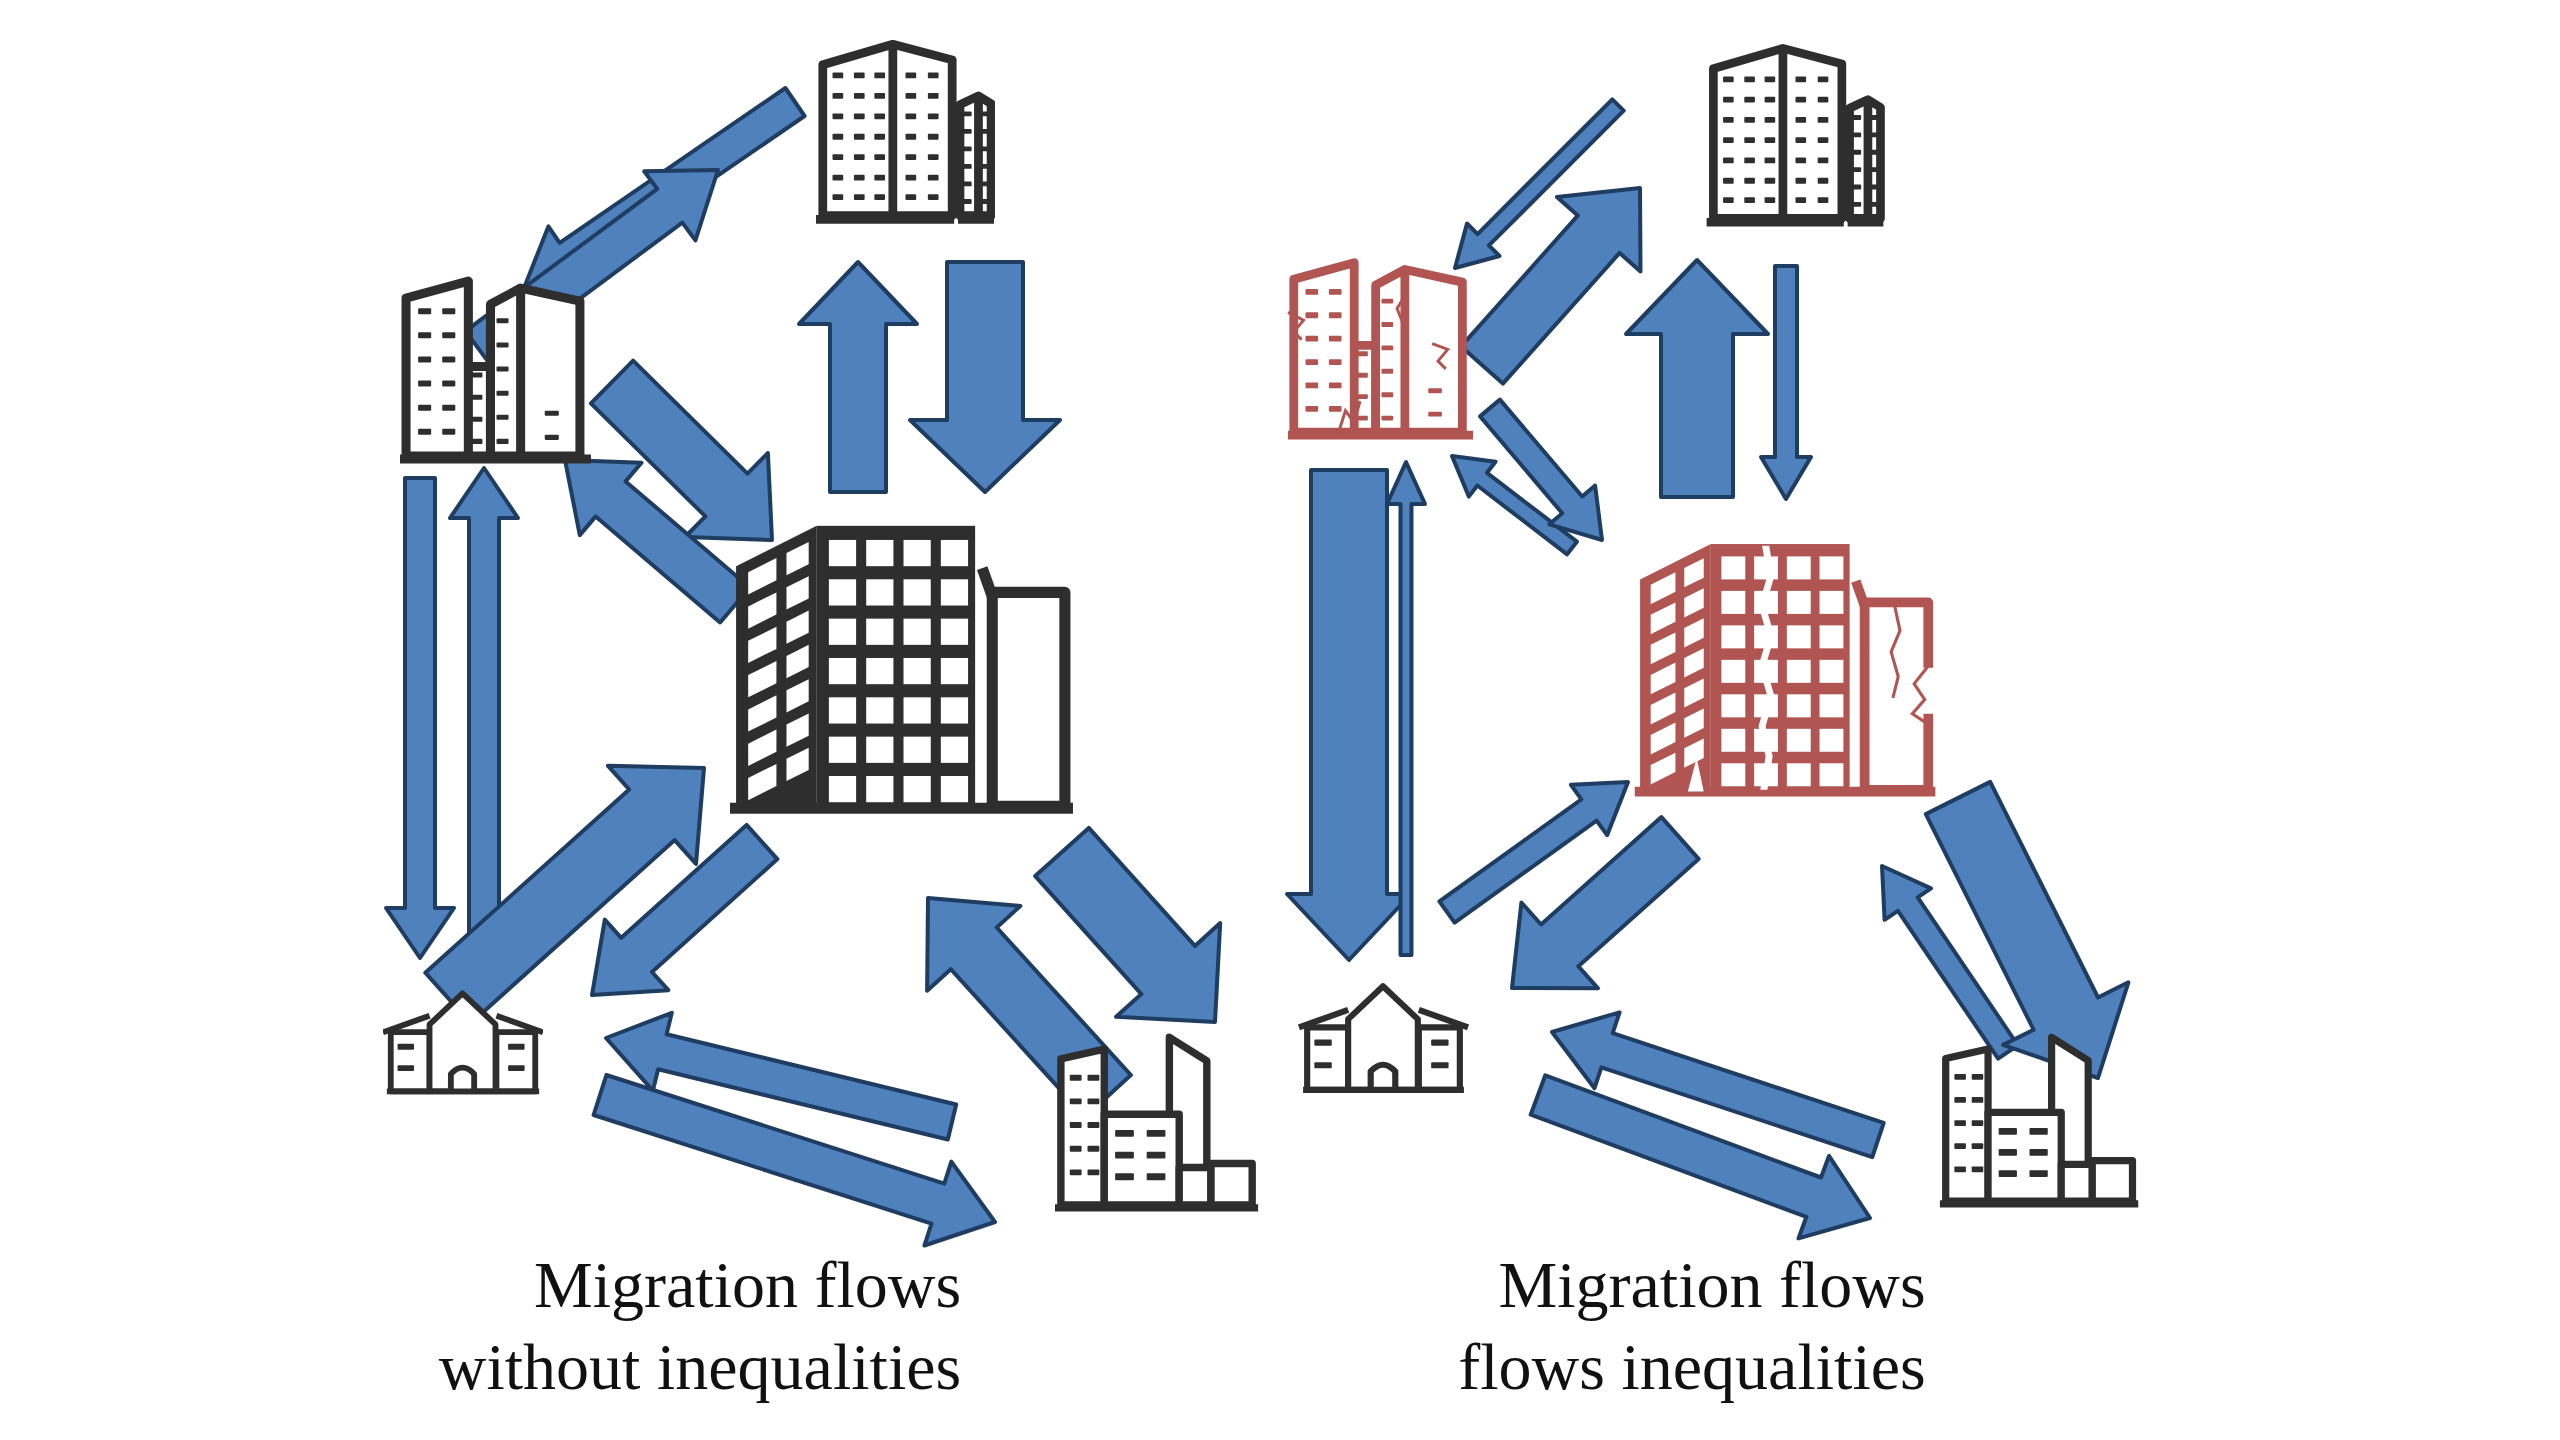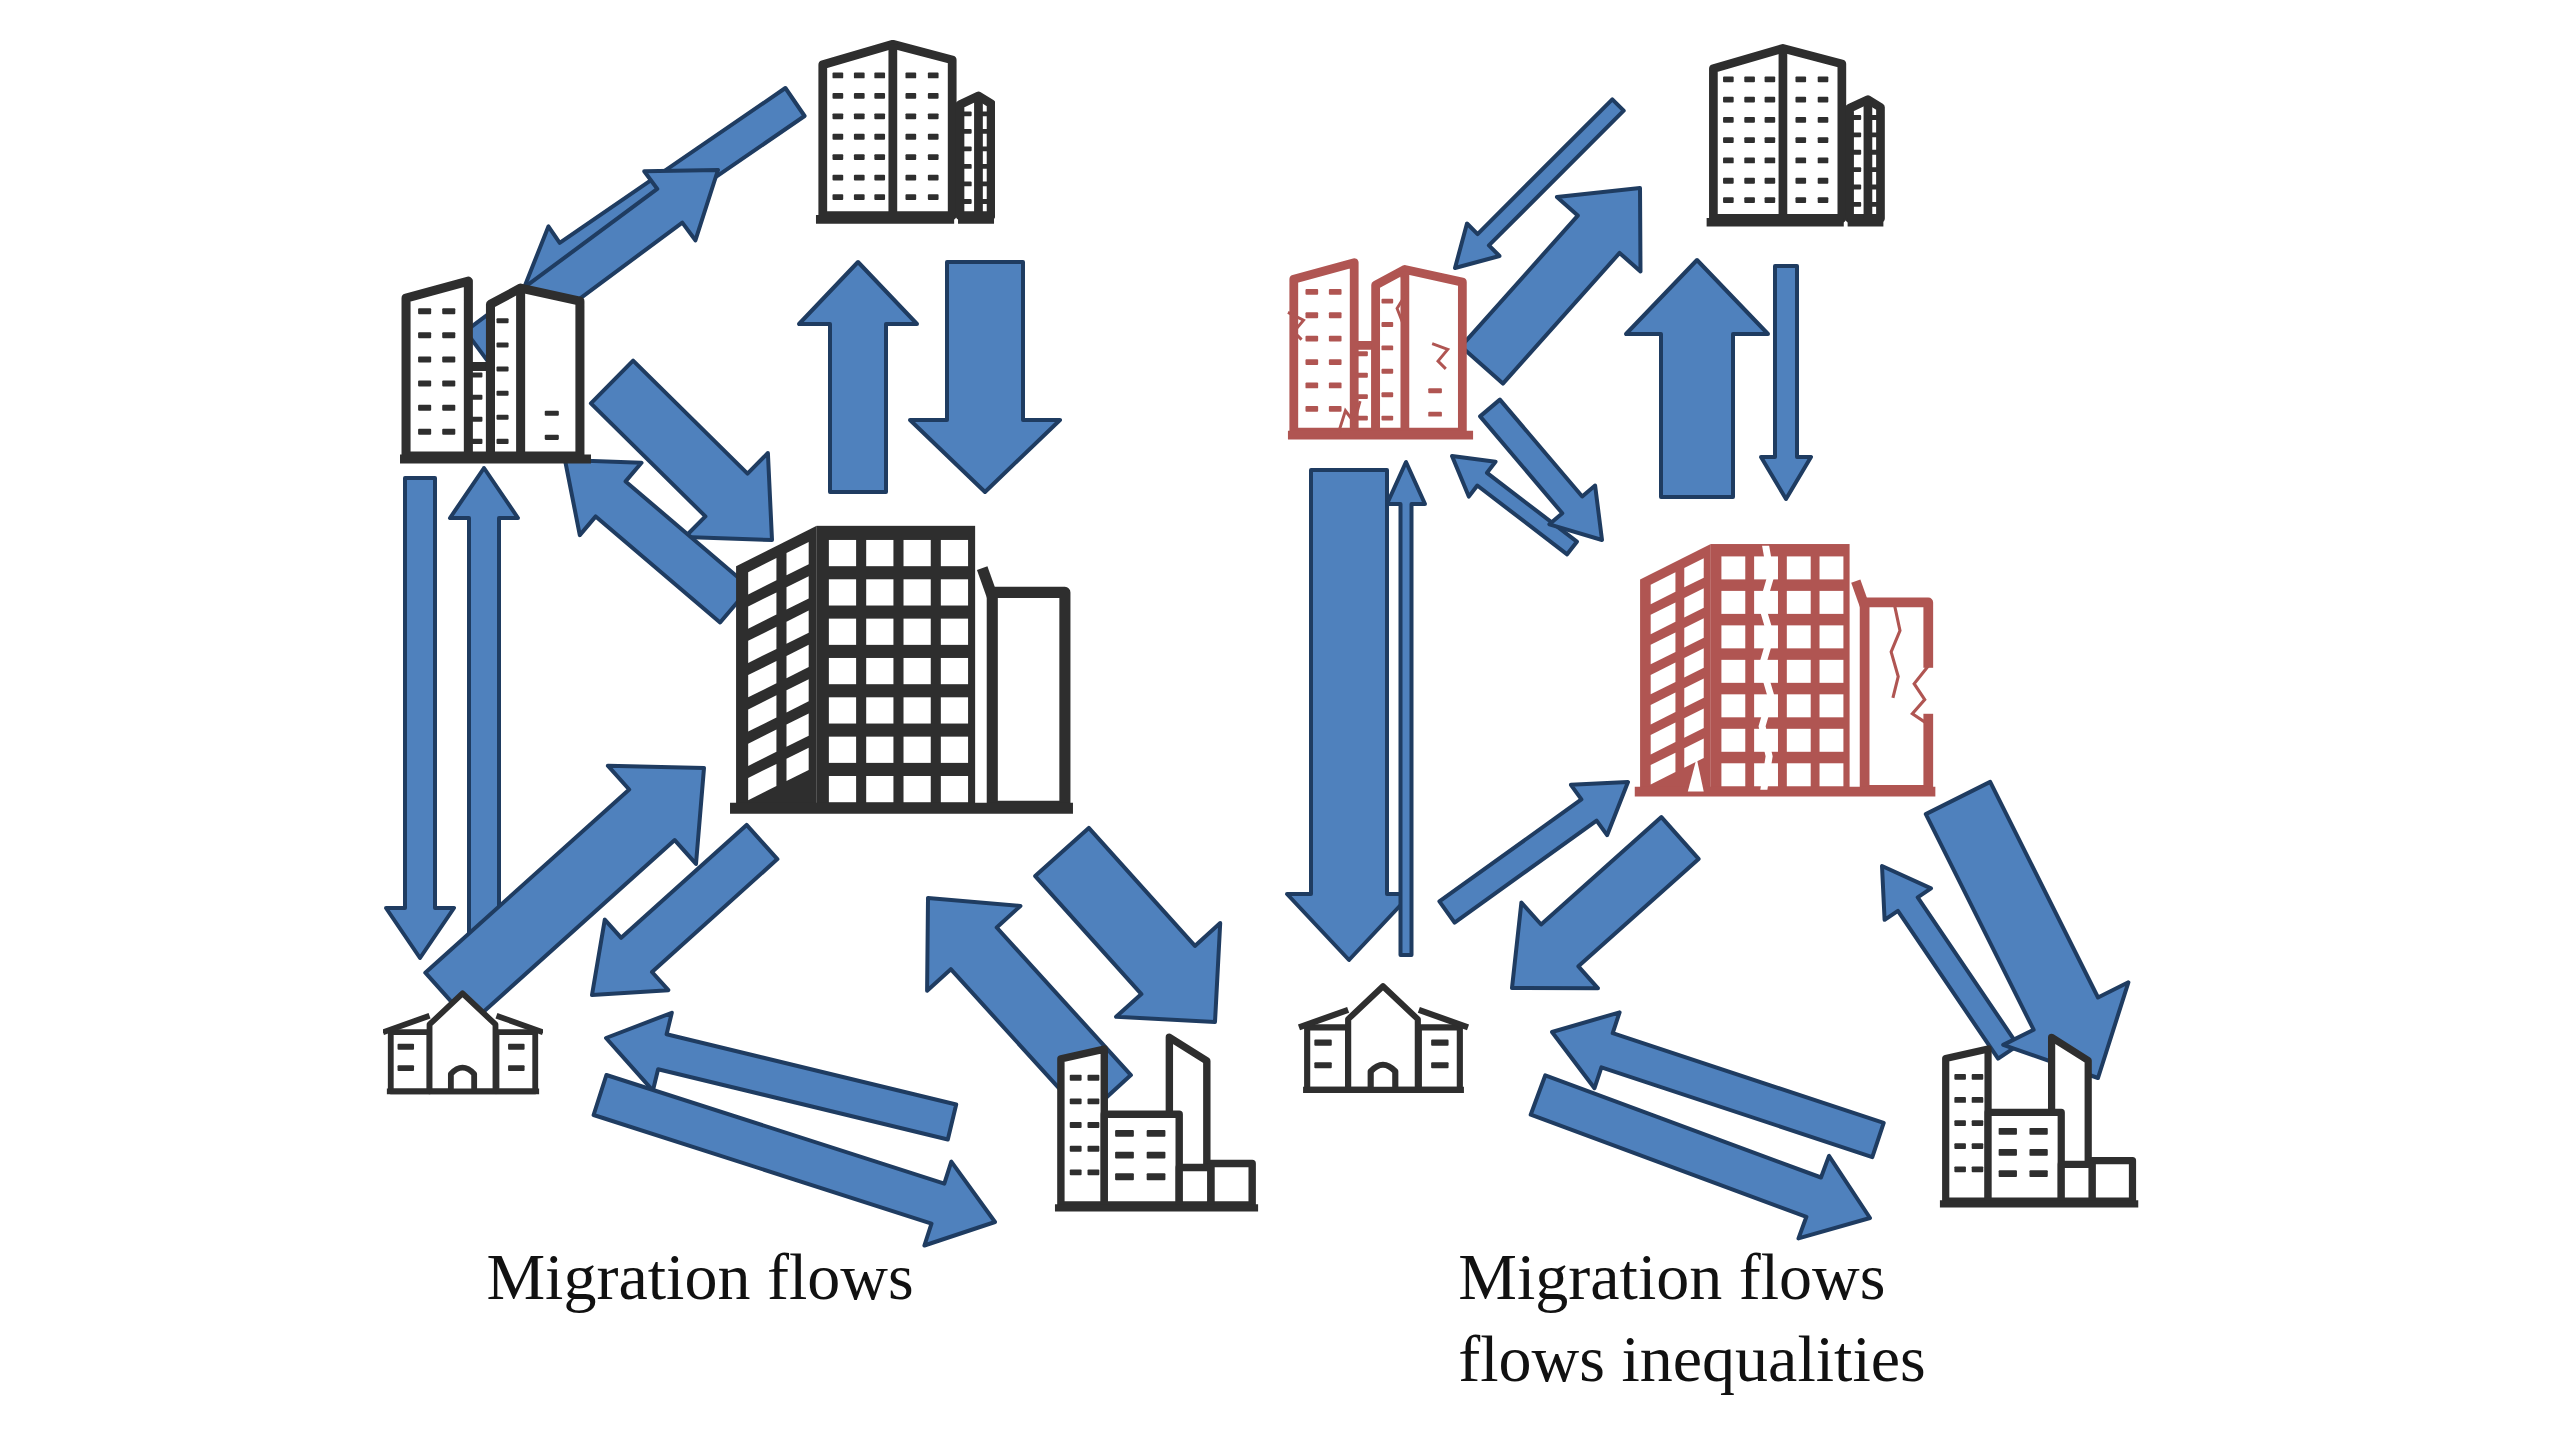--- a/index.html
+++ b/index.html
@@ -2,22 +2,22 @@
 <html style="--arrow-fill: #4f81bd; --arrow-stroke: #1f3c61; --building-dark: #2e2e2e; --building-red: #b05552; --page-bg: #ffffff;"><head>
 <meta charset="utf-8">
 <style>
   html,body{margin:0;padding:0;background:#fff;}
   #figure{position:relative;width:2560px;height:1440px;background:var(--page-bg,#fff);overflow:hidden;
           font-family:"Liberation Serif","DejaVu Serif",serif;}
   #scene{position:absolute;left:0;top:0;}
   .arrow{fill:var(--arrow-fill,#4f81bd);stroke:var(--arrow-stroke,#1f3c61);stroke-width:4;stroke-linejoin:round;}
   .b-dark{color:var(--building-dark,#2e2e2e);}
   .b-red{color:var(--building-red,#b05552);}
-  .caption{position:absolute;transform:translateX(-50%);text-align:left;color:#111;
-           font-size:66px;line-height:82px;white-space:nowrap;}
+  .caption{position:absolute;transform:translateX(-50%);text-align:right;color:#111;
+           font-size:66px;line-height:82px;white-space:nowrap;margin-top:8px;}
   .caption span{display:block;}
 </style>
 </head>
 <body>
 
 <div id="figure">
 
   <svg id="scene" width="2560" height="1440" viewBox="0 0 2560 1440">
     <defs>
 
@@ -390,18 +390,19 @@
       <use href="#sym-twin-towers" x="1705" y="32" width="180" height="198" class="b-dark"></use>
       <use href="#sym-two-towers-damaged" x="1286" y="250" width="190" height="190" class="b-red"></use>
       <use href="#sym-office-damaged" x="1633" y="520" width="305" height="285" class="b-red"></use>
       <use href="#sym-house" x="1296" y="972" width="175" height="125" class="b-dark"></use>
       <use href="#sym-city" x="1938" y="1016" width="207" height="218" class="b-dark"></use>
     </g>
   </svg>
 
   <div class="caption" style="left:700px;top:1236px">
     <span>Migration flows</span>
+    <span>without inequalities</span>
   </div>
   <div class="caption" style="left:1692px;top:1236px">
     <span>Migration flows</span>
     <span>flows inequalities</span>
   </div>
 </div>
 
 </body></html>

